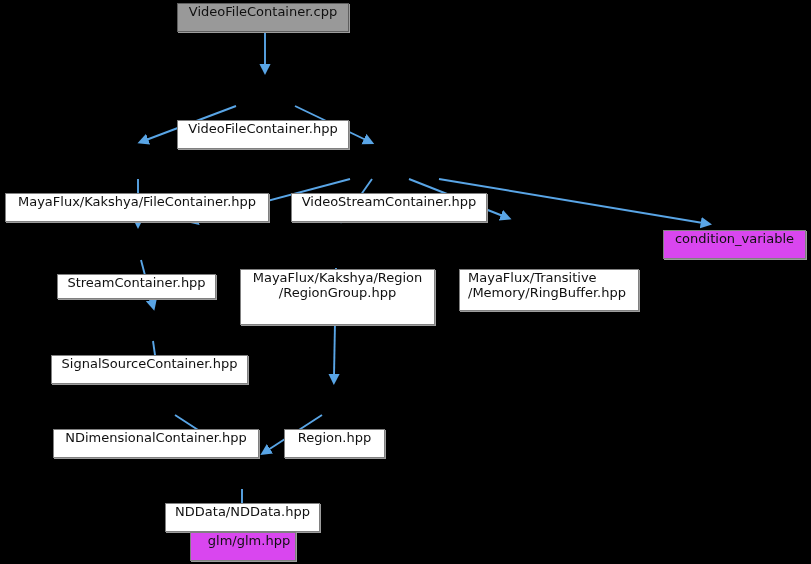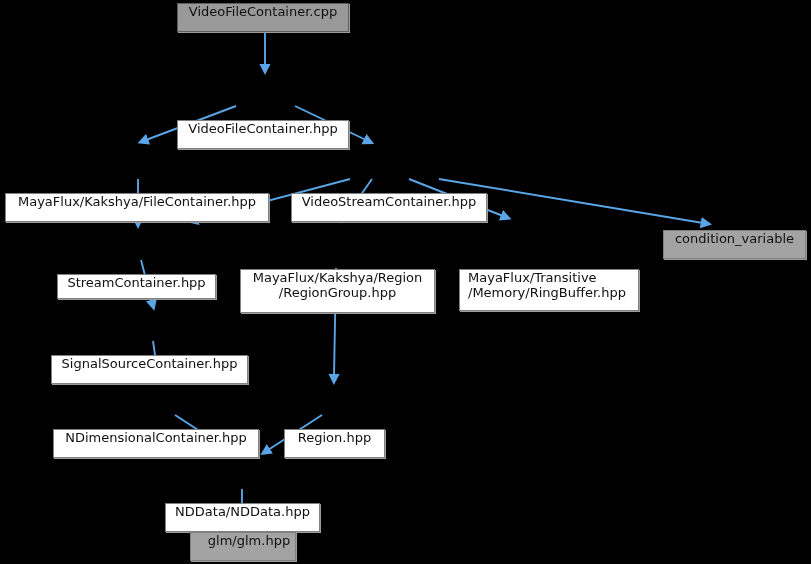--- a/index.html
+++ b/index.html
@@ -30,21 +30,21 @@
     border: 1px solid #808080;
     box-shadow: 1px 1px 0 0 #9d9d9d;
     font-size: 13px;
     line-height: 15px;
     color: #101010;
     text-align: center;
     white-space: pre;
     z-index: 3;
   }
   .node-white { background: #ffffff; margin-top: 44px; }
-  .node-lightgray { background: #a3a3a3; }
+  .node-lightgray { background: #d946ef; }
   .node-gray { background: #999999; border: 1px solid #5e5e5e; }
   .node-left { justify-content: flex-start; text-align: left; padding-left: 8px; }
   .node-label { pointer-events: none; }
 </style>
 </head>
 <body>
 
 <div id="graph-root">
 
   <svg id="edge-layer" width="811" height="564" viewBox="0 0 811 564" xmlns="http://www.w3.org/2000/svg">
@@ -70,21 +70,21 @@
         <path d="M 242,489 L 242,523" stroke="#59a5e6" stroke-width="1.9" fill="none" marker-end="url(#arrowhead)"></path>
       </g>
   </svg>
 
   <div id="nodes-group">
       <div class="graph-node node-gray" style="left: 177px; top: 3px; width: 172px; height: 29px;"><span class="node-label">VideoFileContainer.cpp</span></div>
       <div class="graph-node node-white" style="left: 177px; top: 76px; width: 172px; height: 29px;"><span class="node-label">VideoFileContainer.hpp</span></div>
       <div class="graph-node node-white" style="left: 5px; top: 149px; width: 264px; height: 29px;"><span class="node-label">MayaFlux/Kakshya/FileContainer.hpp</span></div>
       <div class="graph-node node-white" style="left: 291px; top: 149px; width: 196px; height: 29px;"><span class="node-label">VideoStreamContainer.hpp</span></div>
       <div class="graph-node node-white" style="left: 57px; top: 230px; width: 159px; height: 25px;"><span class="node-label">StreamContainer.hpp</span></div>
-      <div class="graph-node node-white" style="left: 240px; top: 225px; width: 195px; height: 44px;"><span class="node-label">MayaFlux/Kakshya/Region
+      <div class="graph-node node-white" style="left: 240px; top: 225px; width: 195px; height: 56px;"><span class="node-label">MayaFlux/Kakshya/Region
 /RegionGroup.hpp</span></div>
       <div class="graph-node node-white node-left" style="left: 459px; top: 225px; width: 180px; height: 42px;"><span class="node-label">MayaFlux/Transitive
 /Memory/RingBuffer.hpp</span></div>
       <div class="graph-node node-lightgray" style="left: 663px; top: 230px; width: 143px; height: 29px;"><span class="node-label">condition_variable</span></div>
       <div class="graph-node node-white" style="left: 51px; top: 311px; width: 197px; height: 29px;"><span class="node-label">SignalSourceContainer.hpp</span></div>
       <div class="graph-node node-white" style="left: 53px; top: 385px; width: 206px; height: 29px;"><span class="node-label">NDimensionalContainer.hpp</span></div>
       <div class="graph-node node-white" style="left: 284px; top: 385px; width: 101px; height: 29px;"><span class="node-label">Region.hpp</span></div>
       <div class="graph-node node-white" style="left: 165px; top: 459px; width: 155px; height: 29px;"><span class="node-label">NDData/NDData.hpp</span></div>
       <div class="graph-node node-lightgray" style="left: 190px; top: 532px; width: 106px; height: 29px; padding-left: 12px;"><span class="node-label">glm/glm.hpp</span></div>
     </div>

